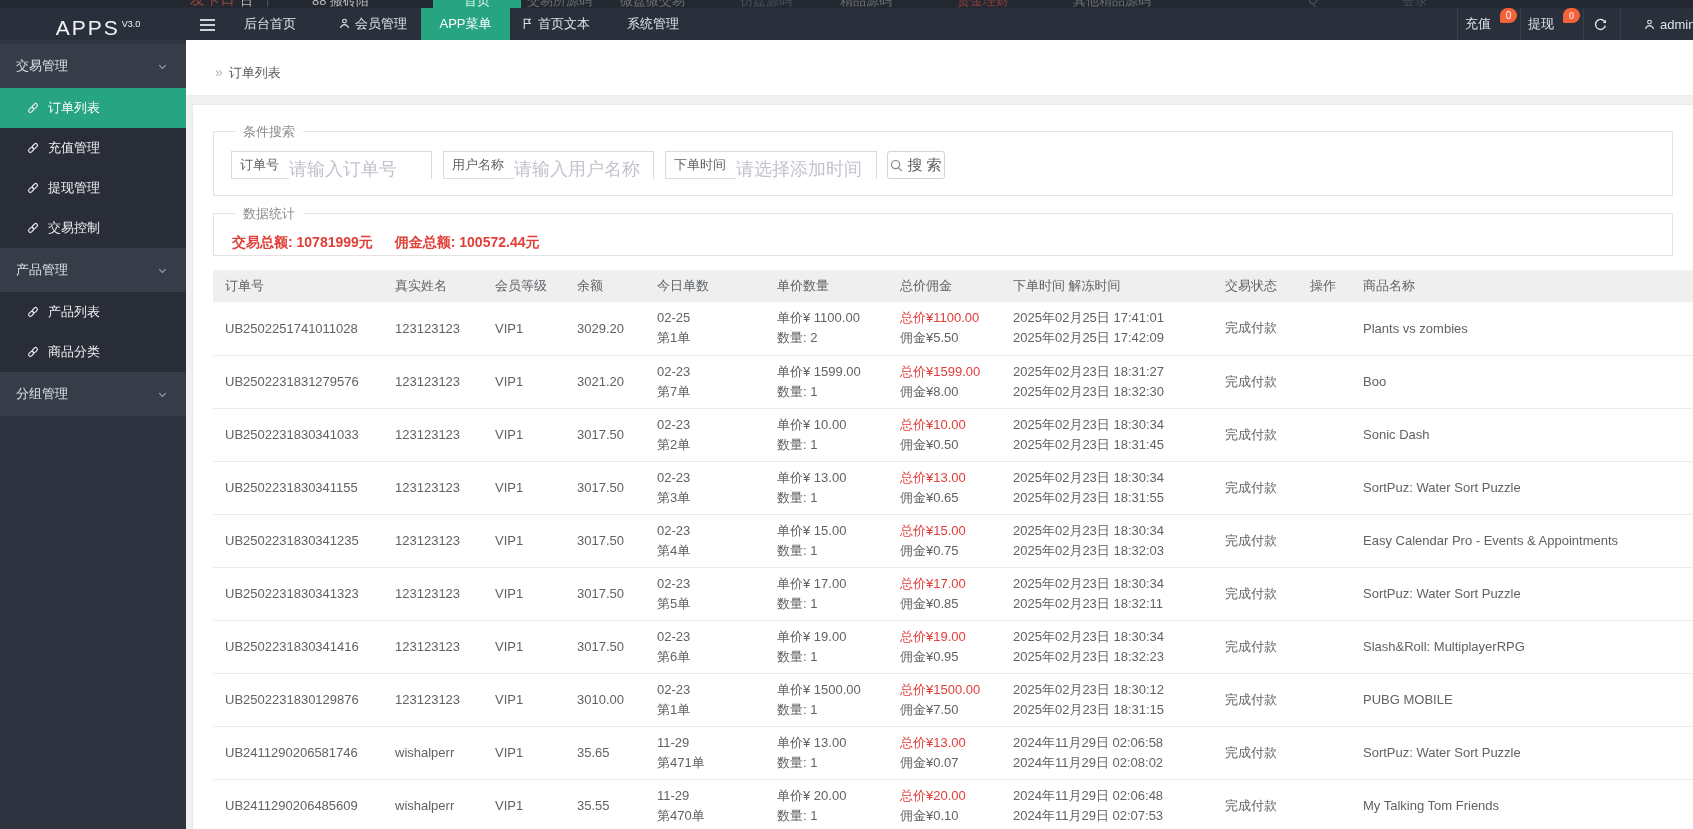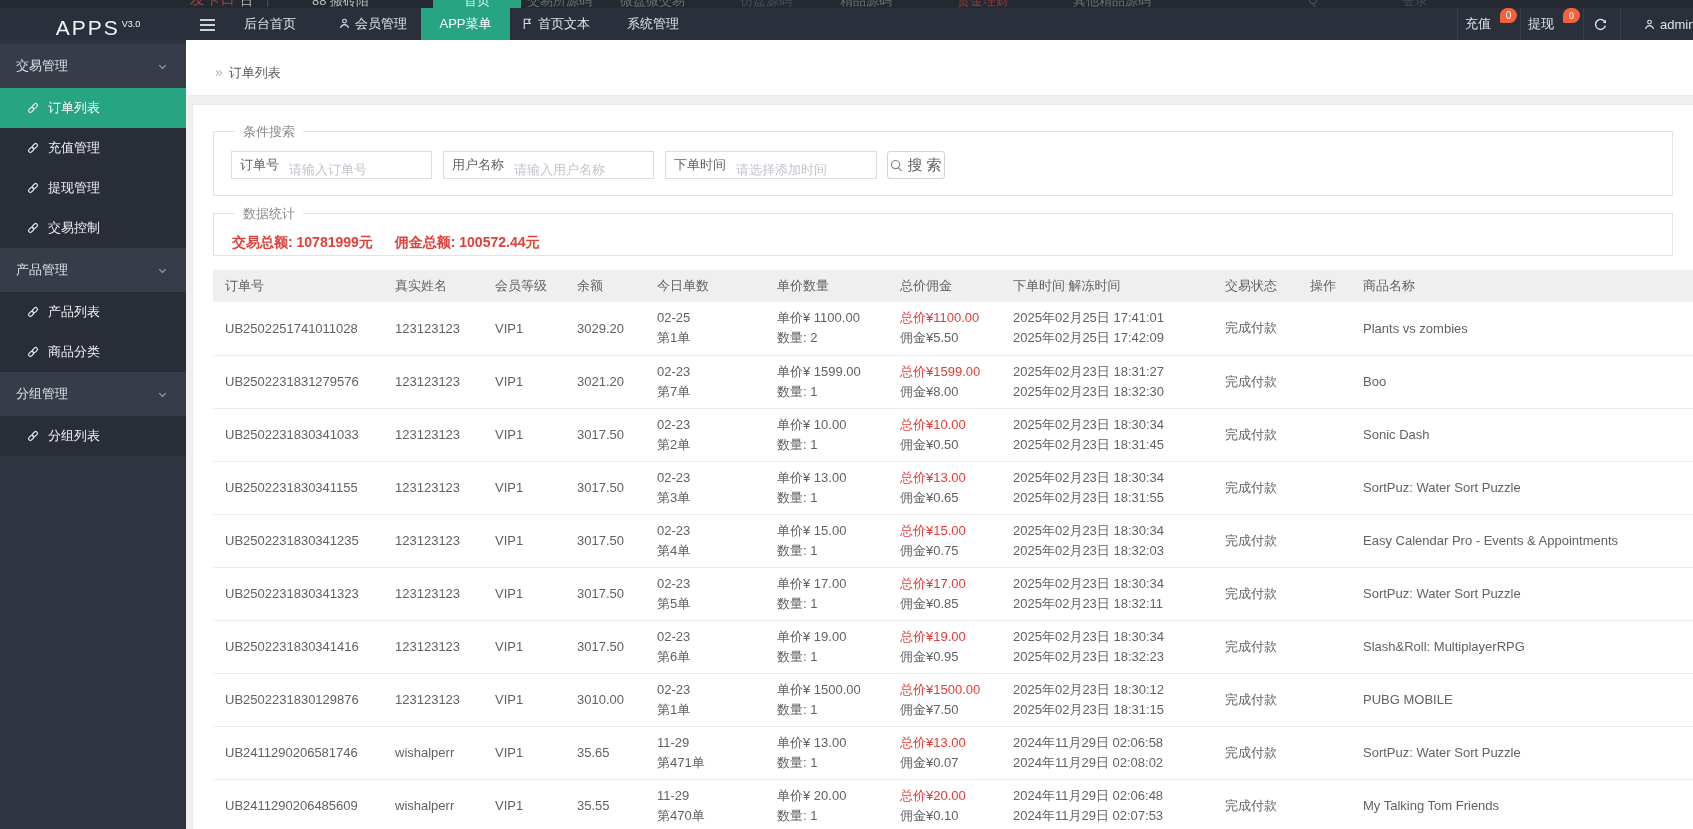--- a/index.html
+++ b/index.html
@@ -45,21 +45,21 @@
   .content-bg { position:absolute; left:186px; top:97px; right:0; bottom:0; background:#f0f0f0; }
   .card { position:absolute; left:192px; top:104px; right:-20px; bottom:-10px; background:#fff; border:1px solid #eaeaea; }
 
   .fs { position:absolute; border:1px solid #e3e3e3; background:#fff; }
   .fs .legend { position:absolute; left:21px; top:-9px; background:#fff; padding:0 8px; font-size:13px; color:#8a8a8a; }
   .fs1 { left:213px; top:131px; width:1460px; height:65px; }
   .fs2 { left:213px; top:213px; width:1460px; height:43px; }
 
   .igroup { position:absolute; top:151px; height:28px; border:1px solid #dcdcdc; background:#fff; display:flex; align-items:center; font-size:13px; }
   .igroup .ilabel { padding:0 10px 0 8px; color:#606266; white-space:nowrap; }
-  .igroup input { border:none; outline:none; flex:1; font-size:13px; color:#0f766e; min-width:0; font-family:inherit;margin-top:8px; }
+  .igroup input { border:none; outline:none; flex:1; font-size:18px; color:#0f766e; min-width:0; font-family:inherit;margin-top:8px; }
   .igroup input::placeholder { color:#c0c4cc; }
   .search-btn { position:absolute; left:887px; top:151px; width:58px; height:28px; border:1px solid #d4d4d4; border-radius:3px; background:#fff; color:#606266; font-size:15px; display:flex; align-items:center; justify-content:center; cursor:pointer; gap:4px; }
 
   .stats-line { position:absolute; left:232px; top:234px; font-size:14px; font-weight:bold; color:#e23e38; }
   .stats-line span + span { margin-left:18px; }
 
   table.tbl { position:absolute; left:213px; top:270px; width:1500px; border-collapse:collapse; table-layout:fixed; font-size:13px; color:#606266; }
   .tbl thead tr { height:32px; background:#efefef; }
   .tbl th { font-weight:normal; text-align:left; padding-left:12px; color:#5f6367; white-space:nowrap; }
   .tbl tbody tr { height:53px; border-bottom:1px solid #ececec; background:#fff; }
@@ -221,31 +221,20 @@
       </span>
       <span>商品分类</span>
     </div>
     <div class="sb-header">
       <span>分组管理</span>
       <span class="chev">
         <svg class="icn" width="11" height="11" viewBox="0 0 24 24" fill="none" stroke="#9aa2ad" stroke-width="2.5">
           <polyline points="5,9 12,16 19,9"></polyline>
         </svg>
       </span>
-    </div>
-    <div class="sb-item">
-      <span class="lic">
-        <svg class="icn" width="14" height="14" viewBox="0 0 24 24" fill="none" stroke="#e6e9ed" stroke-width="2">
-          <g transform="rotate(-45 12 12)">
-            <rect x="2.5" y="9" width="10" height="6" rx="3"></rect>
-            <rect x="11.5" y="9" width="10" height="6" rx="3"></rect>
-          </g>
-        </svg>
-      </span>
-      <span>分组列表</span>
     </div>
   </div>
 
 <div class="bc-bar">
   <div class="bc-text"><span class="bq">»</span><span>订单列表</span></div>
 </div>
 
 <div class="content-bg"></div>
 <div class="card"></div>
 

